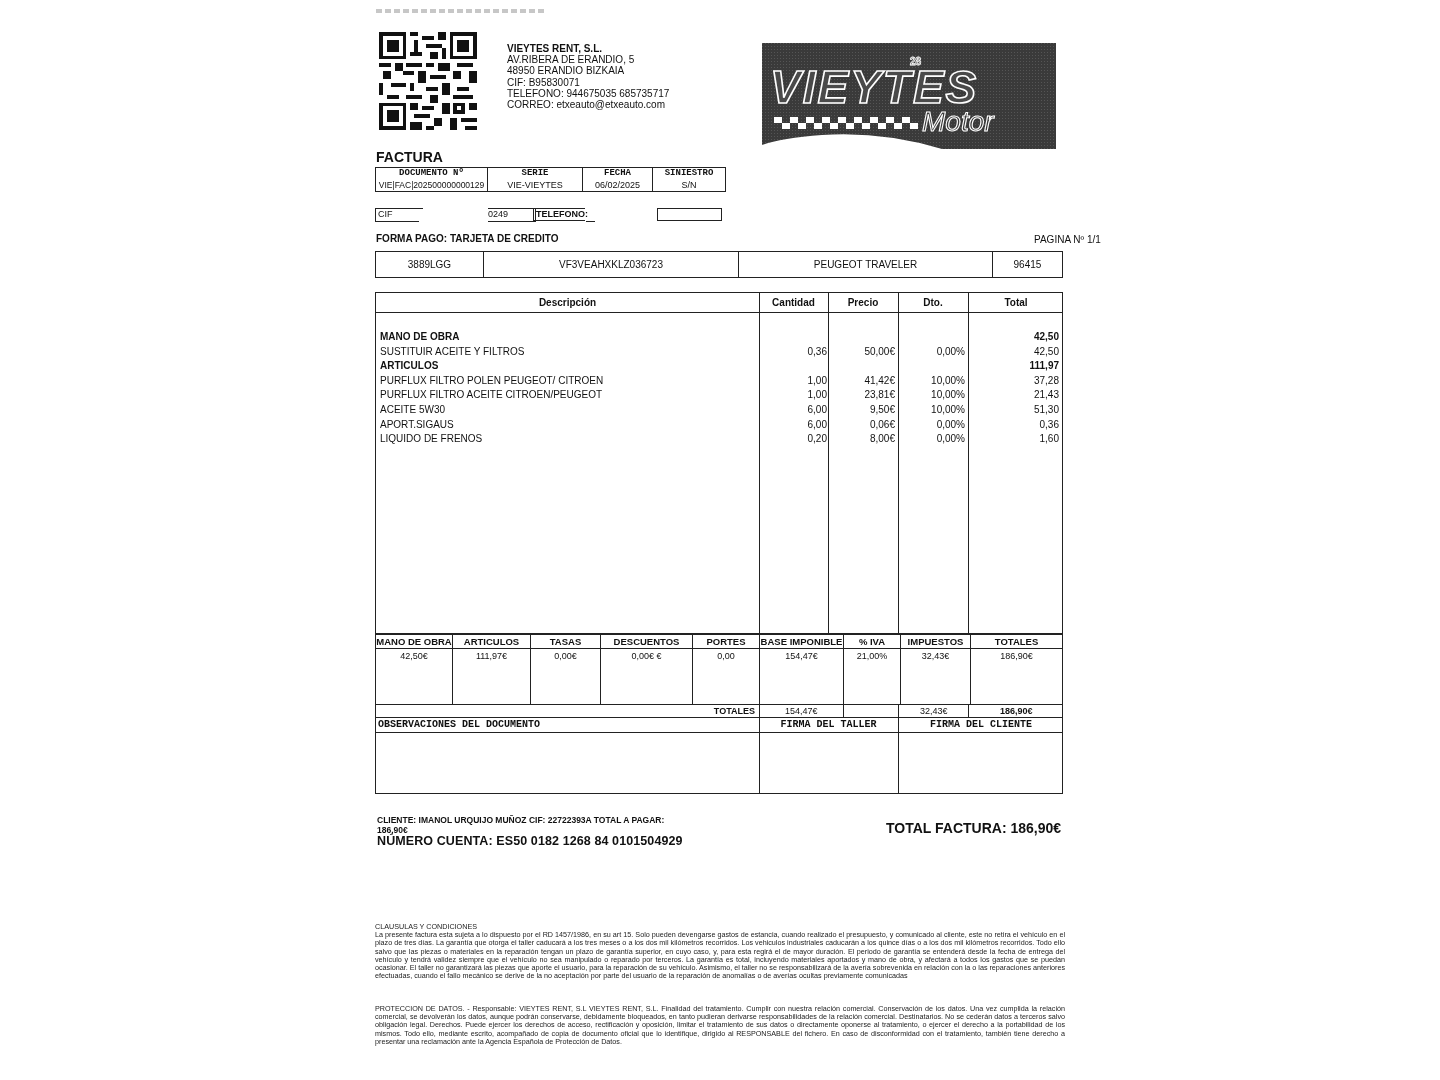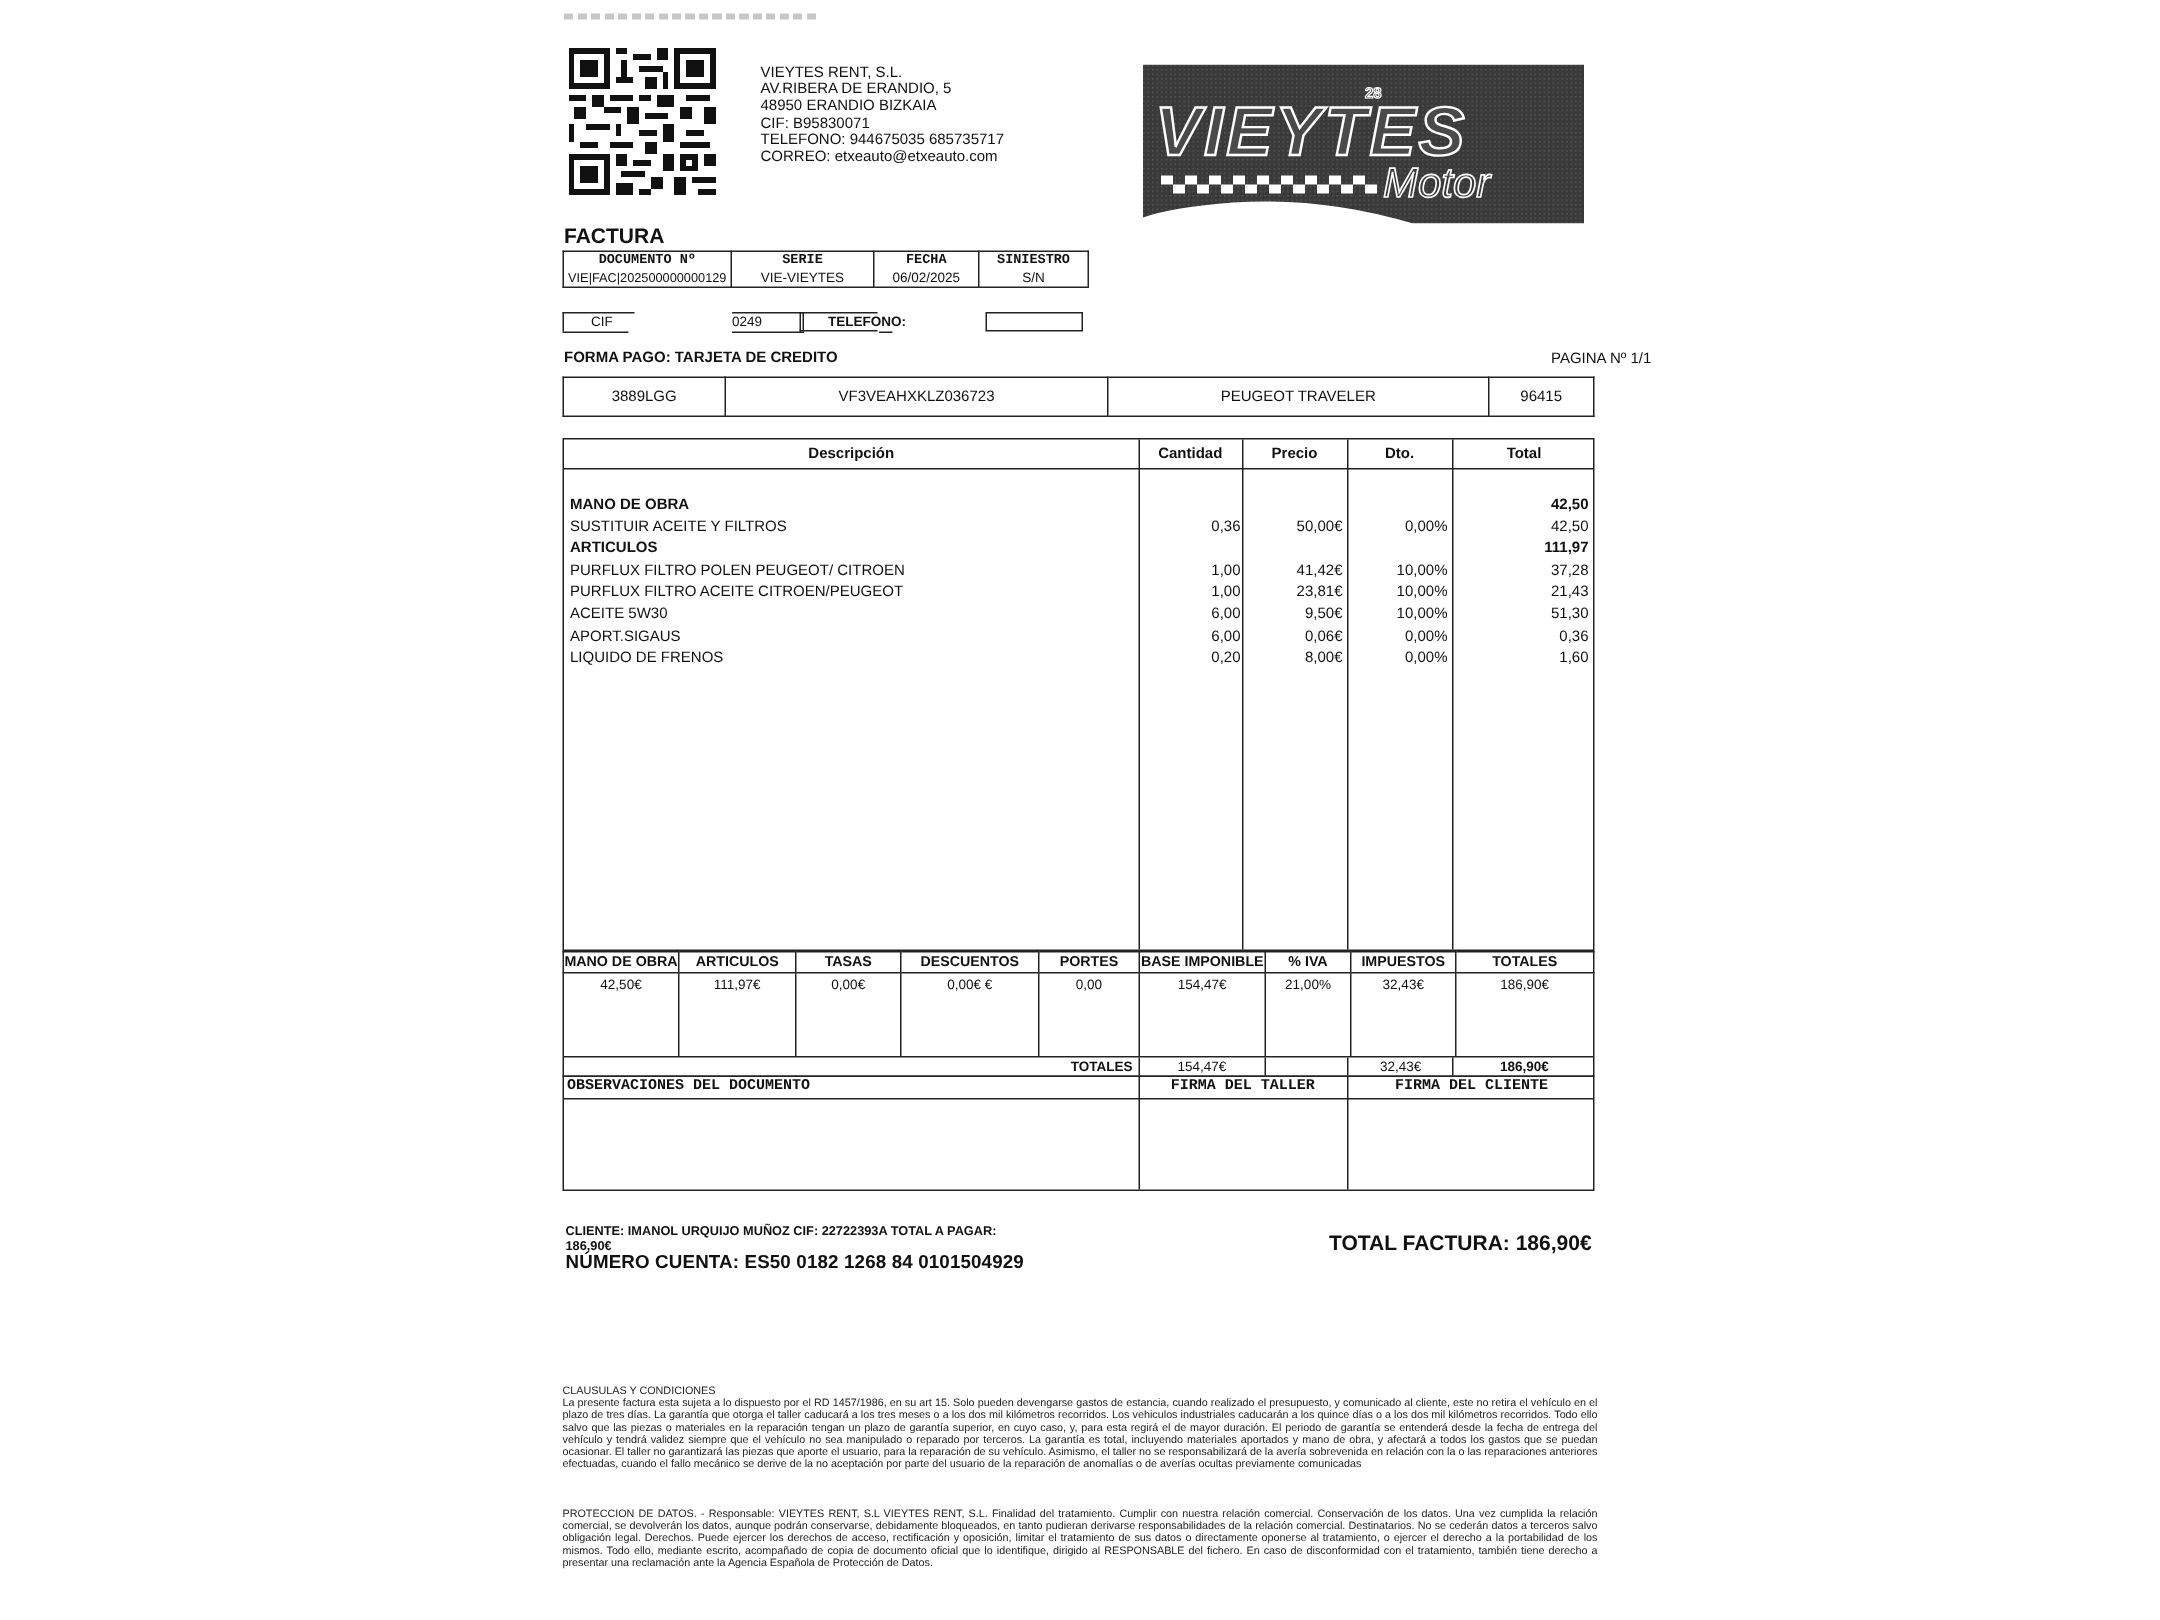--- a/index.html
+++ b/index.html
@@ -3,30 +3,30 @@
 <meta charset="utf-8">
 <style>
   * { box-sizing: border-box; margin: 0; padding: 0; }
   html, body { width: 1440px; height: 1080px; background: #ffffff; }
   body { position: relative; font-family: "Liberation Sans", sans-serif; color: #111; overflow: hidden; }
   .abs { position: absolute; }
   .topstrip { left: 376px; top: 9px; width: 170px; height: 4px;
     background: repeating-linear-gradient(90deg, #999 0 6px, transparent 6px 9px); opacity: .55; }
   .qr { left: 378px; top: 32px; width: 100px; height: 98px; }
   .company { left: 507px; top: 43px; font-size: 10px; line-height: 11.2px; }
-  .company .name { font-weight: normal; }
+  .company .name { font-weight: bold; }
   .logo { left: 762px; top: 43px; width: 294px; height: 106px; }
   .factura-title { left: 376px; top: 149px; font-size: 14px; font-weight: bold; }
   table { border-collapse: collapse; }
   .doc-table { left: 375px; top: 167px; width: 351px; font-size: 9px; }
   .doc-table td, .doc-table th { border: 1px solid #222; text-align: center; padding: 0 2px; height: 12px; line-height: 11px; }
   .doc-table th { font-weight: bold; border-bottom: none; font-family: Liberation Mono, monospace; }
   .doc-table td { border-top: none; }
   .cif-row { left: 375px; top: 208px; font-size: 9px; }
-  .box { position: absolute; border: 1px solid #222; height: 13px; line-height: 11px; padding-left: 18px; }
+  .box { position: absolute; border: 1px solid #222; height: 13px; line-height: 11px; padding-left: 2px; }
   .forma { left: 376px; top: 233px; font-size: 10px; font-weight: bold; }
   .pagina { left: 999px; top: 234px; font-size: 10px; padding-left: 35px; }
   .veh-table { left: 375px; top: 251px; width: 688px; font-size: 9.5px; }
   .veh-table th { border: 1.5px solid #222; font-weight: bold; height: 13px; line-height: 12px; }
   .veh-table td { border: 1.5px solid #222; text-align: center; height: 26px; font-size: 10px; }
   .lines { left: 375px; top: 292px; width: 688px; height: 342px; border: 1.5px solid #222; }
   .lines .hdr { position: absolute; top: 0; left: 0; right: 0; height: 20px; border-bottom: 1.5px solid #222; }
   .col { position: absolute; top: 0; bottom: 0; border-left: 1.5px solid #222; }
   .hcell { position: absolute; top: 4px; font-size: 10px; font-weight: bold; text-align: center; }
   .line-row { position: absolute; left: 0; right: 0; height: 14.6px; font-size: 10px; line-height: 14px; }

